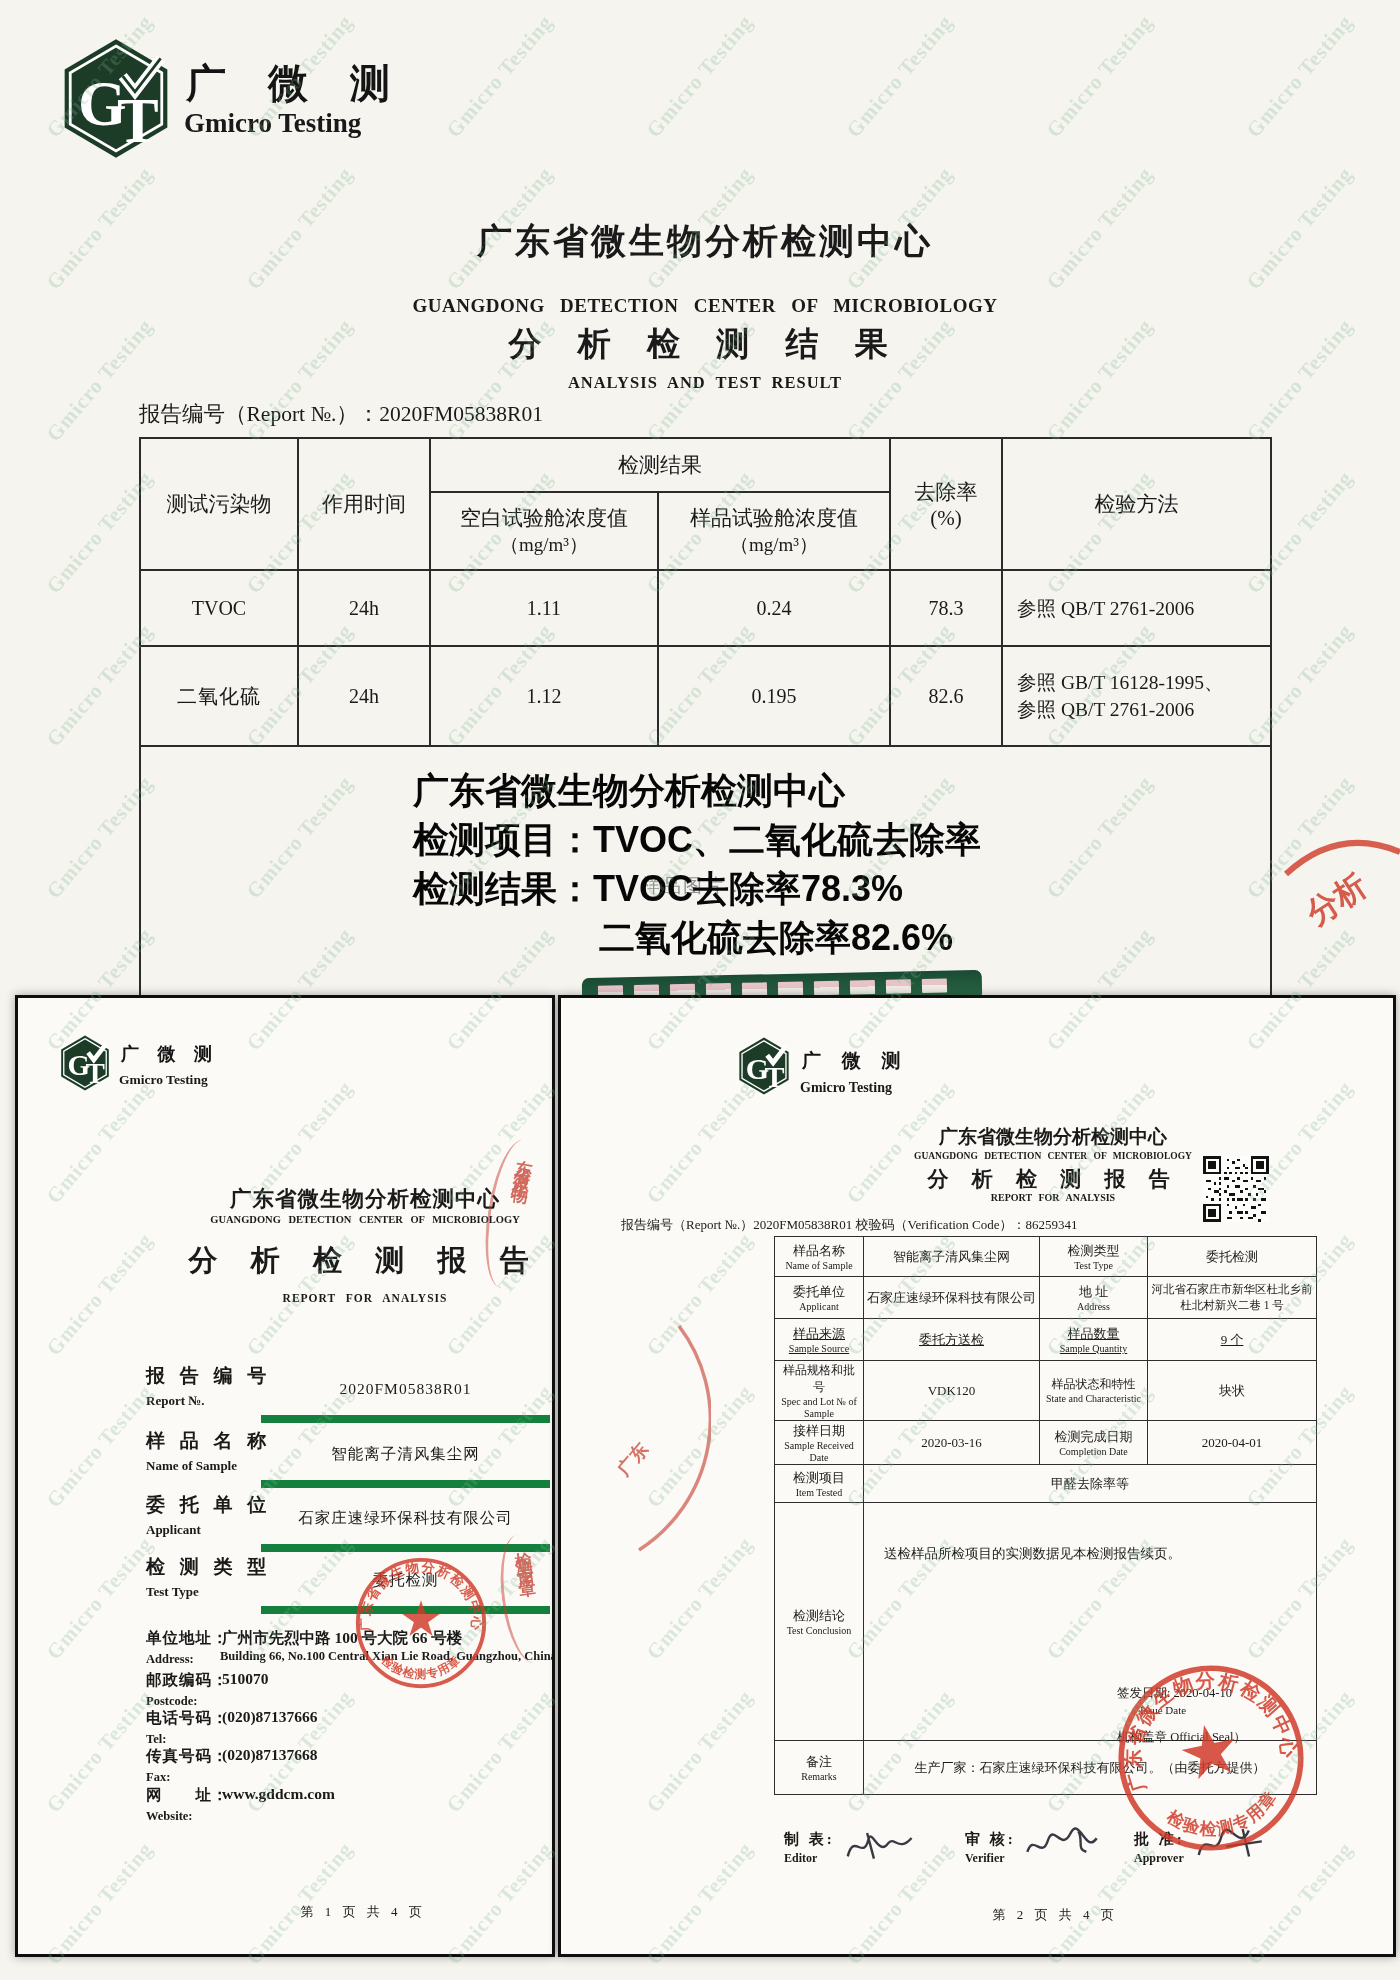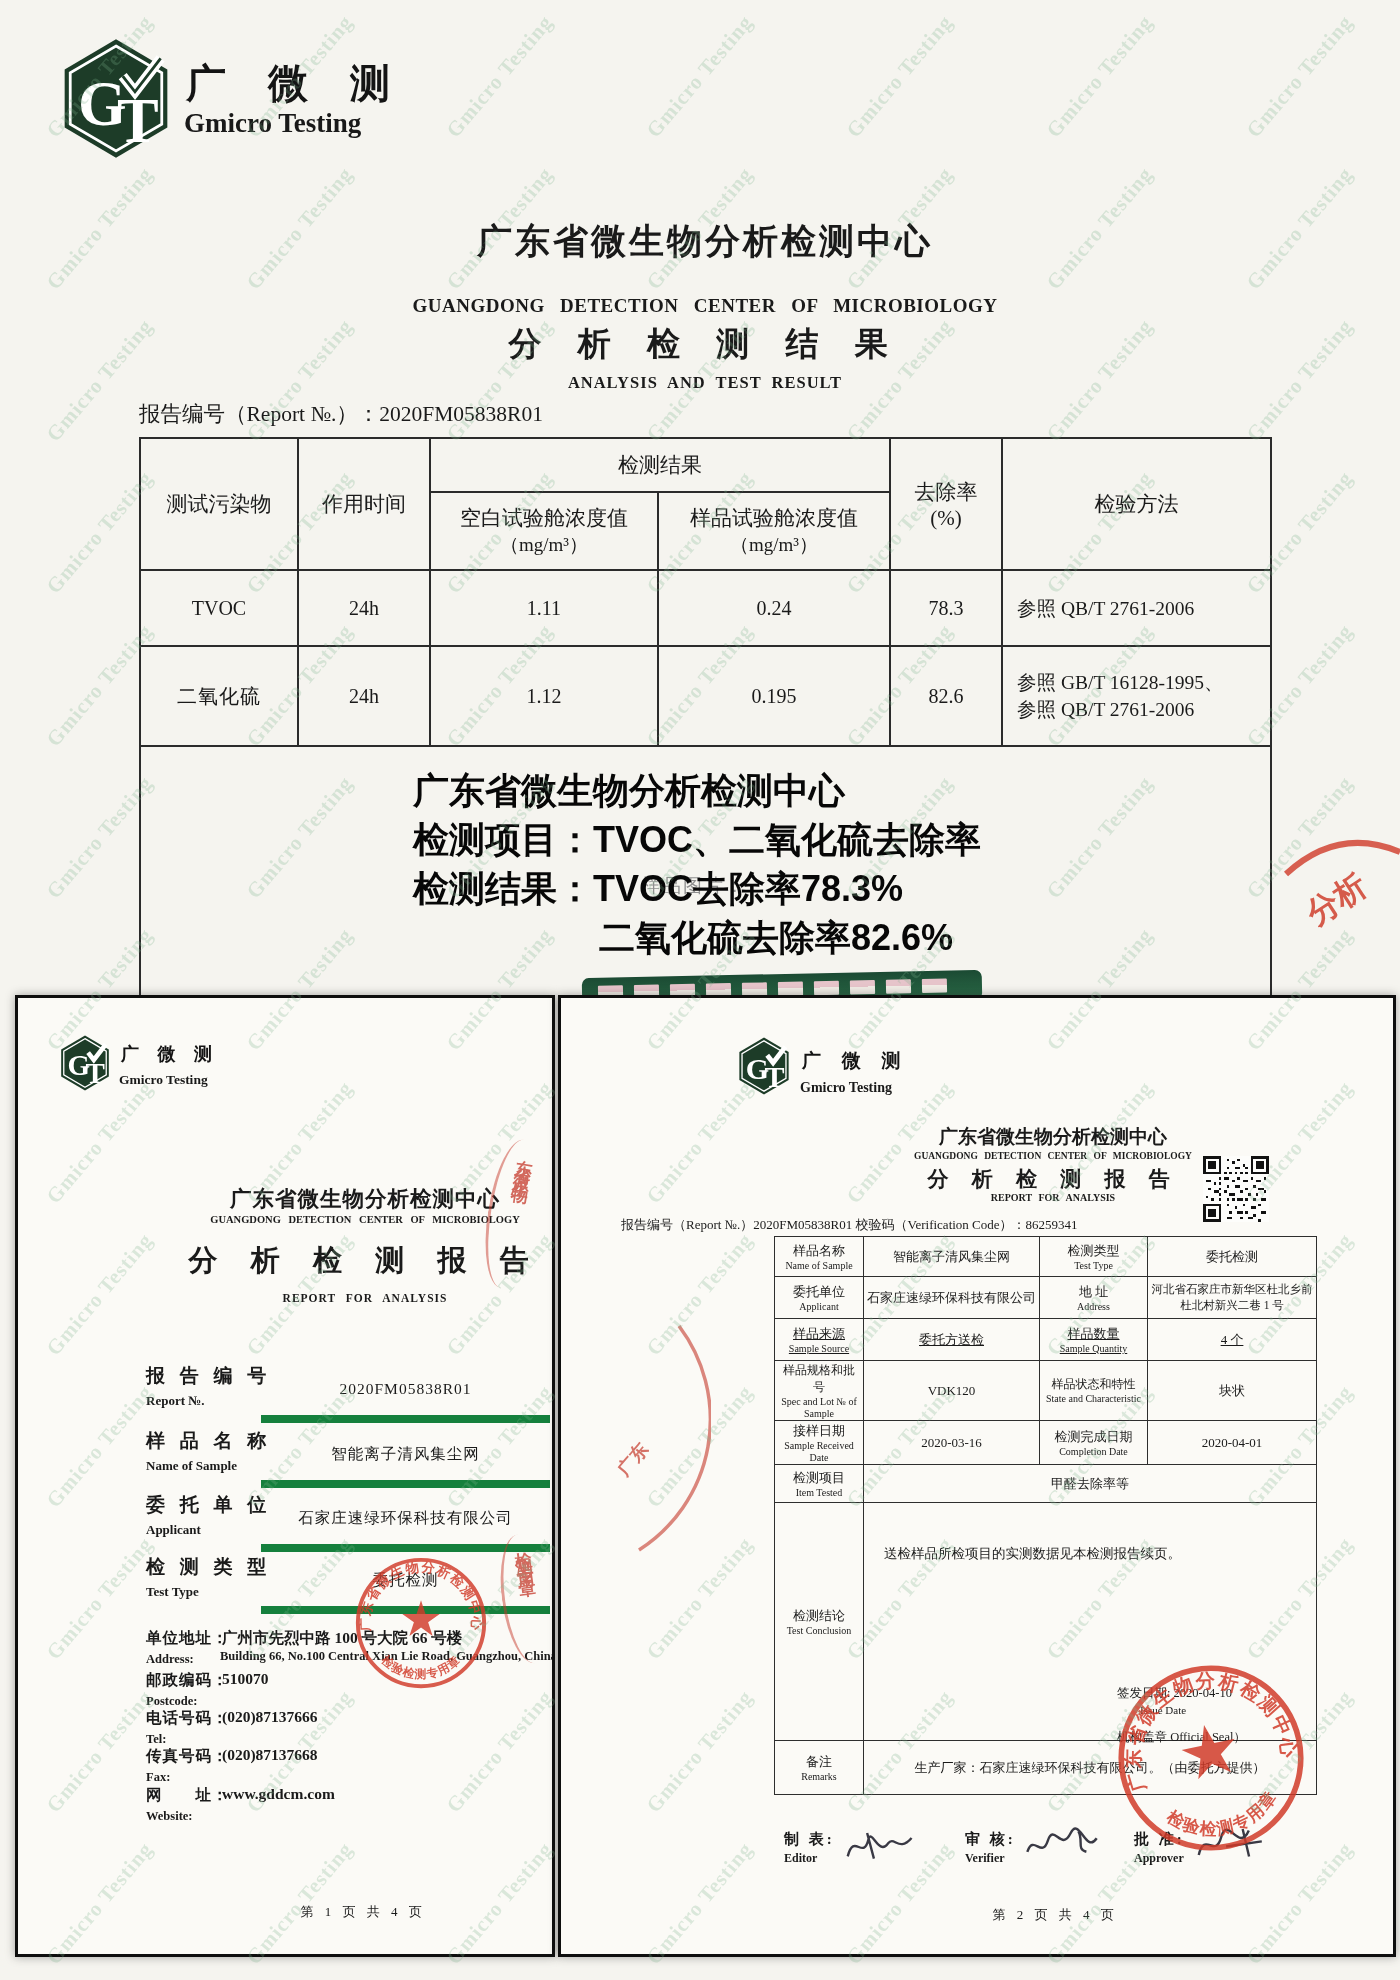--- a/index.html
+++ b/index.html
@@ -438,21 +438,21 @@
       <tr style="height:42px;text-decoration:underline;">
         <td>
               <div class="rlcn">样品来源</div>
               <div class="rlen">Sample Source</div>
             </td>
         <td class="rv">委托方送检</td>
         <td>
               <div class="rlcn">样品数量</div>
               <div class="rlen">Sample Quantity</div>
             </td>
-        <td class="rv">4 个</td>
+        <td class="rv">9 个</td>
       </tr>
       <tr style="height:42px;">
         <td>
               <div class="rlcn" style="font-size:12px;">样品规格和批号</div>
               <div class="rlen">Spec and Lot № of Sample</div>
             </td>
         <td class="rv">VDK120</td>
         <td>
               <div class="rlcn" style="font-size:12px;">样品状态和特性</div>
               <div class="rlen">State and Characteristic</div>

